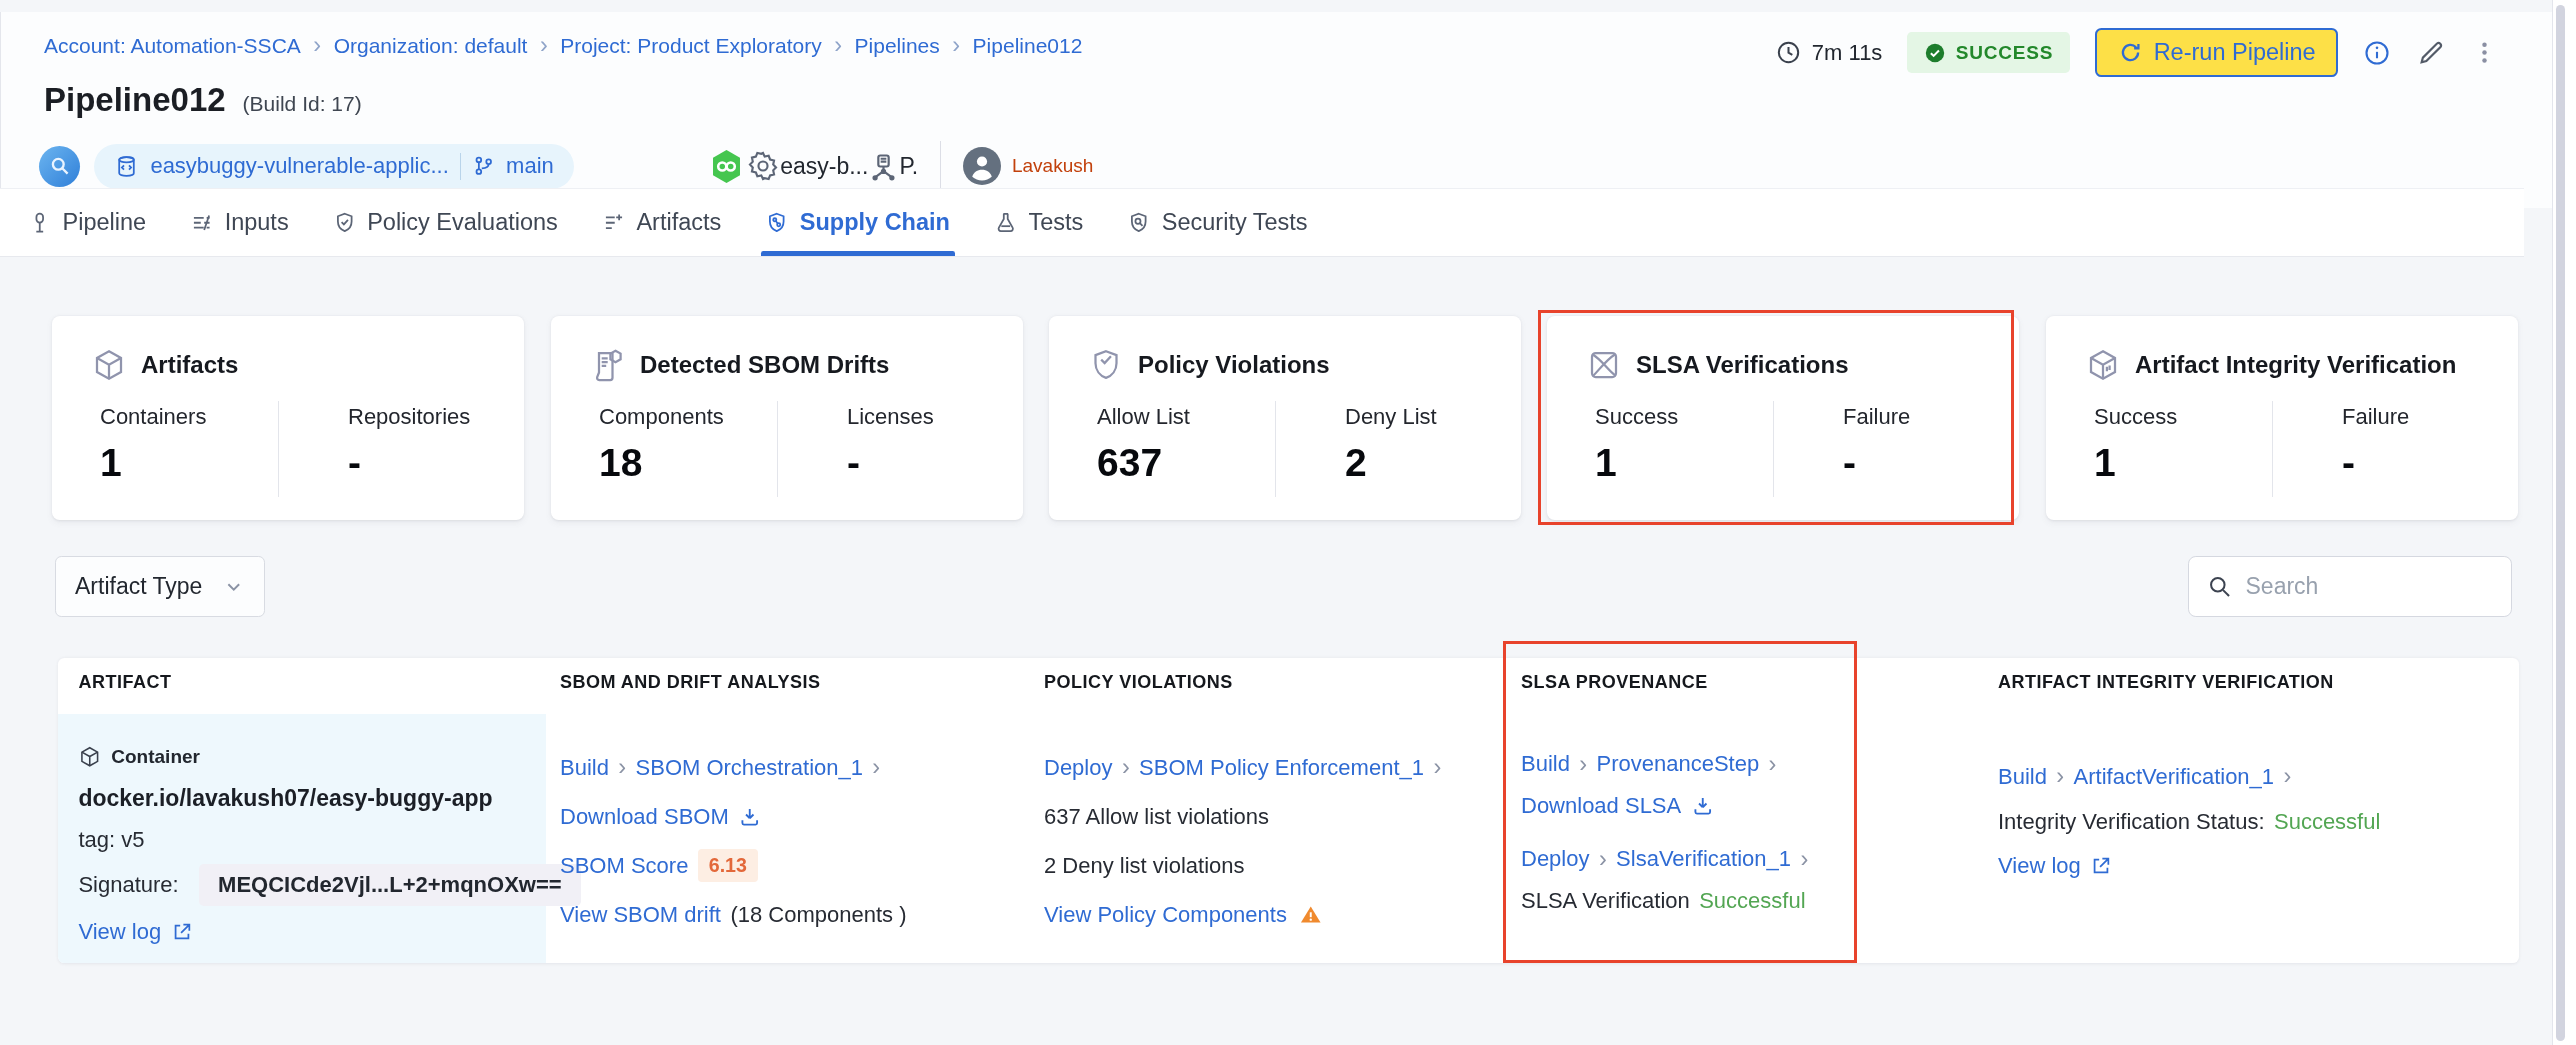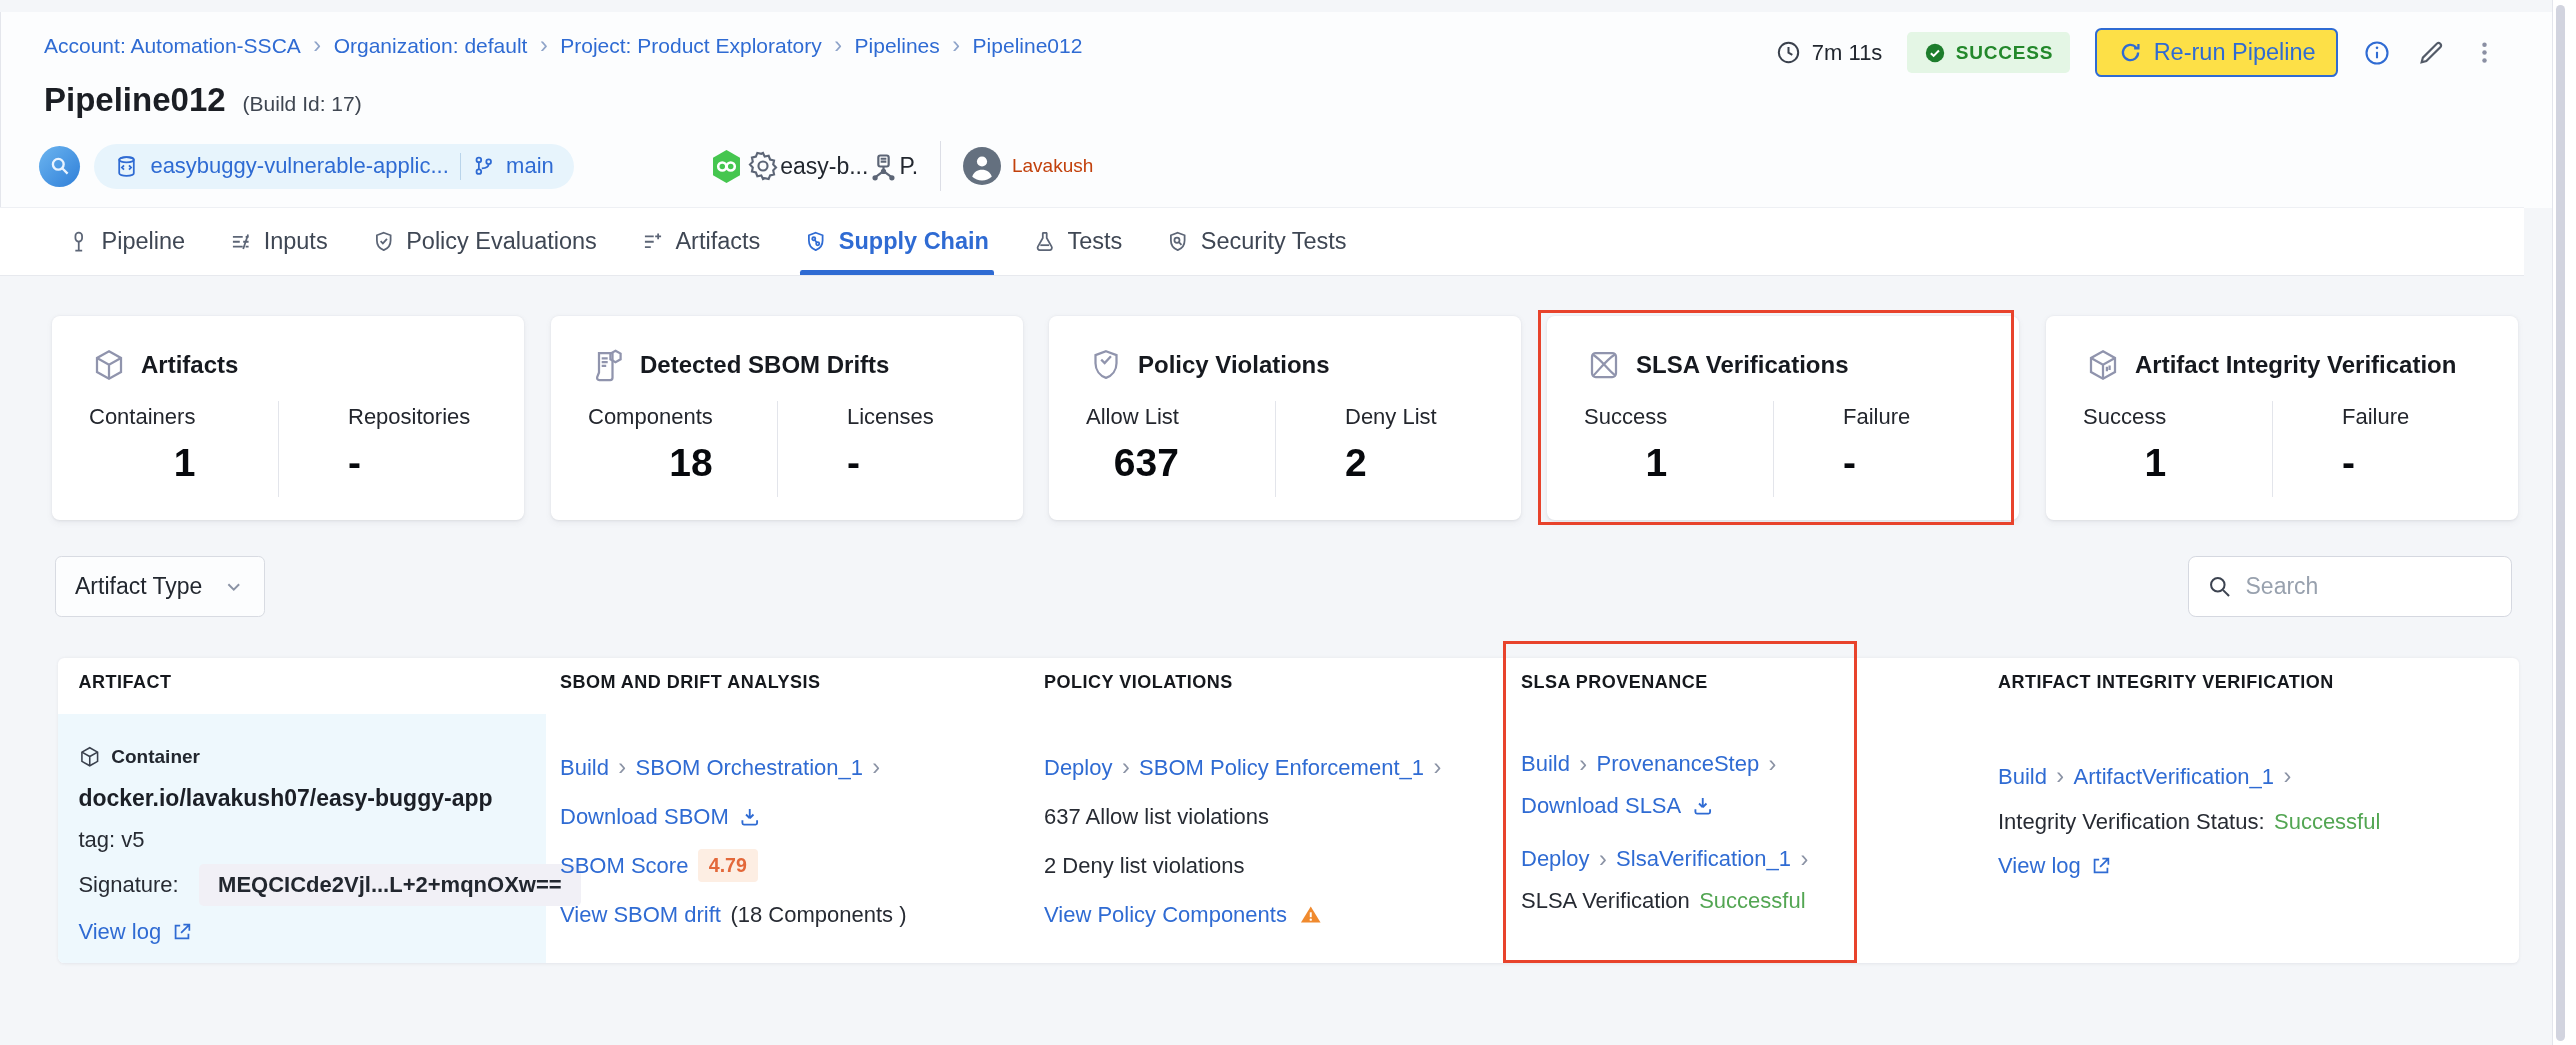--- a/index.html
+++ b/index.html
@@ -43,38 +43,38 @@
   .repo-pill{margin-left:14px;height:45px;background:#e7f4fc;border-radius:23.5px;display:flex;align-items:center;gap:11px;
     padding:0 20.4px;font-size:22px;color:var(--blue);cursor:pointer;}
   .repo-pill .pill-div{width:0.8px;height:27px;background:#b9d4ea;}
   .meta-group2{margin-left:133px;display:flex;align-items:center;font-size:23px;color:var(--dark);}
   .hex-icon{width:39px;height:39px;}
   .meta-divider{width:0.8px;height:50px;background:#dcdee6;margin:0 22px;}
   .avatar{width:38px;height:38px;border-radius:50%;background:#64707f;display:flex;align-items:center;justify-content:center;}
   .user-name{font-size:19px;color:#c2410c;margin-left:11px;}
 
   
-  .tabbar{position:absolute;left:0;top:207px;width:2524px;height:69px;background:#fff;
-    border-top:0.8px solid #eef0f4;border-bottom:0.8px solid #e7e9ee;display:flex;align-items:stretch;padding-left:67px;gap:44px;}
+  .tabbar{position:absolute;left:0;top:188px;width:2524px;height:69px;background:#fff;
+    border-top:0.8px solid #eef0f4;border-bottom:0.8px solid #e7e9ee;display:flex;align-items:stretch;padding-left:28px;gap:44px;}
   .tab{display:flex;align-items:center;gap:11px;font-size:23.5px;color:#3f4754;cursor:pointer;position:relative;}
   .tab .ticon{color:#5c6576;}
   .tab.active{color:var(--blue);font-weight:bold;}
   .tab.active .ticon{color:var(--blue);}
   .tab.active::after{content:"";position:absolute;left:-4.7px;right:-4.7px;bottom:0;height:4.7px;background:var(--blue);border-radius:2.4px 2.4px 0 0;}
 
   
   .card{position:absolute;top:316px;width:472px;height:204px;background:#fff;border-radius:7.8px;
     box-shadow:0 0.8px 2.4px rgba(40,41,61,.07),0 2.4px 6.3px rgba(96,97,112,.08);}
   .card-head{position:absolute;left:39px;top:31px;display:flex;align-items:center;gap:14px;}
   .card-head .cicon{color:#9094ad;}
   .card-title{font-size:24px;font-weight:bold;color:#16191f;}
   .metric{position:absolute;top:88px;}
   .metric .mlabel{font-size:22px;color:#23262d;margin-bottom:11px;}
   .metric .mvalue{font-size:39px;font-weight:bold;color:#07090d;}
-  .metric.m1{left:37px;text-align:right;}
+  .metric.m1{left:48px;}
   .metric.m2{left:296px;}
   .vdiv{position:absolute;left:226px;top:85px;width:0.8px;height:96px;background:#e3e5eb;}
 
   .hl-box{position:absolute;border:3.9px solid var(--red);z-index:30;pointer-events:none;}
 
   
   .type-select{position:absolute;left:55px;top:556px;width:210px;height:61px;border:1.2px solid #d8dbe2;border-radius:6.3px;
     background:#fcfdfe;display:flex;align-items:center;justify-content:space-between;padding:0 19px;cursor:pointer;}
   .type-select .sel-label{font-size:23px;color:#22272f;}
   .search-box{position:absolute;left:2188px;top:556px;width:324px;height:61px;border:1.2px solid #d5d8e0;border-radius:7.8px;
@@ -489,21 +489,21 @@
       <span class="link">Download SBOM</span>
       <span>
         <svg width="23.5" height="23.5" viewBox="0 0 24 24" fill="none" stroke="#2f6bd3" stroke-width="1.9">
             <path d="M12 4v9.5M12 13.5l-3.8-3.8M12 13.5l3.8-3.8"></path>
             <path d="M4.5 15.5v3a1.5 1.5 0 0 0 1.5 1.5h12a1.5 1.5 0 0 0 1.5-1.5v-3"></path>
           </svg>
       </span>
     </div>
     <div class="cellline">
       <span class="link">SBOM Score</span>
-      <span class="score-badge">4.79</span>
+      <span class="score-badge">6.13</span>
     </div>
     <div class="cellline">
       <span class="link">View SBOM drift</span>
       <span class="darktext">(18 Components )</span>
     </div>
   </div>
 
   <div class="col" style="left:986px">
     <div class="cellline">
       <span class="link">Deploy</span>

